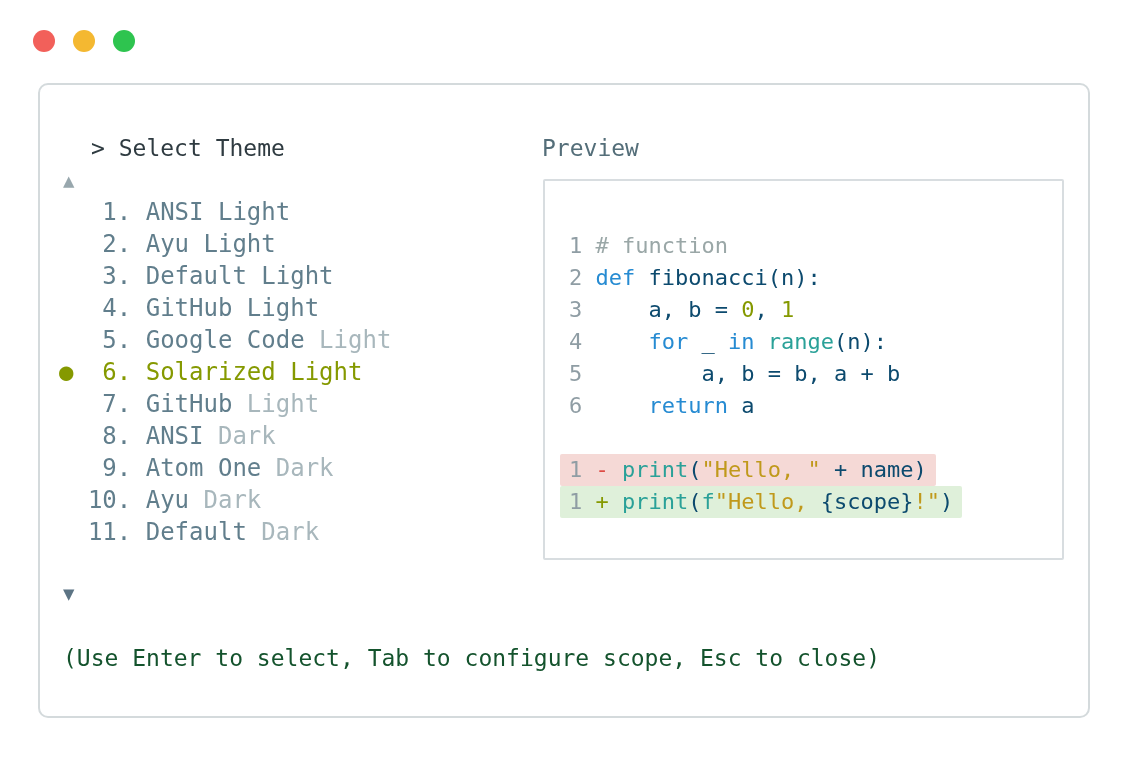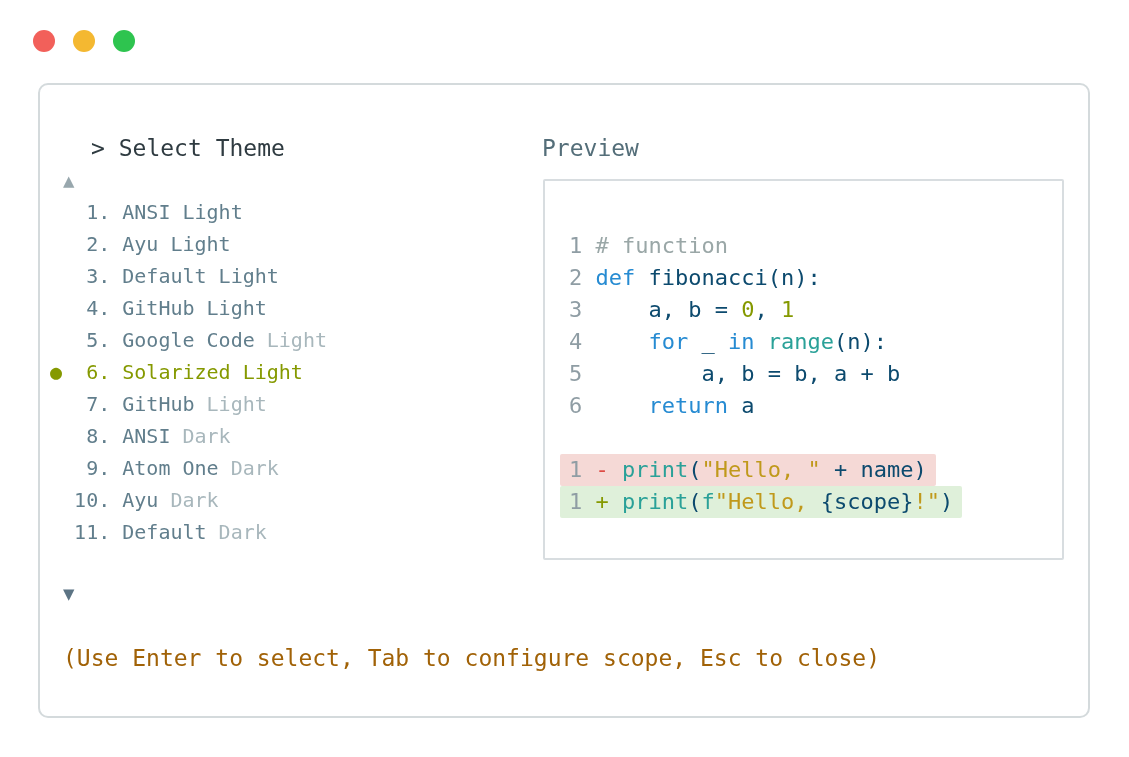--- a/index.html
+++ b/index.html
@@ -18,30 +18,30 @@
     box-sizing:border-box;
   }
   .prompt {
     position:absolute; left:23px; top:47px;
     font-size:23px; line-height:32px; color:#2f3b41; white-space:pre;margin-left:28px;
   }
   .scroll-ind { position:absolute; left:23px; font-size:19px; line-height:32px; }
   .scroll-up { top:79px; color:#98a7ad; }
   .scroll-down { top:492px; color:#5c7484; }
 
-  .list { position:absolute; left:10px; top:111px; font-size:20px; line-height:32px; }
+  .list { position:absolute; left:19px; top:111px; font-size:24px; line-height:32px; }
   .row { white-space:pre; height:32px; }
   .row .num, .row .name, .row .variant { color:#617e8c; }
   .row .variant.dim { color:#a8b7bc; }
   .row .marker { color:#859900; }
   .row.selected .num, .row.selected .name, .row.selected .variant { color:#859900; }
 
   .hint {
     position:absolute; left:23px; top:557px;
-    font-size:23px; line-height:32px; color:#a16207; white-space:pre;
+    font-size:23px; line-height:32px; color:#14532d; white-space:pre;
   }
 
   .preview-label {
     position:absolute; left:502px; top:47px;
     font-size:23px; line-height:32px; color:#546e79;
   }
   .preview-box {
     position:absolute; left:503px; top:94px; width:521px; height:381px;
     border:2px solid #d8dde0; border-radius:2px; background:#ffffff;
     box-sizing:border-box;

